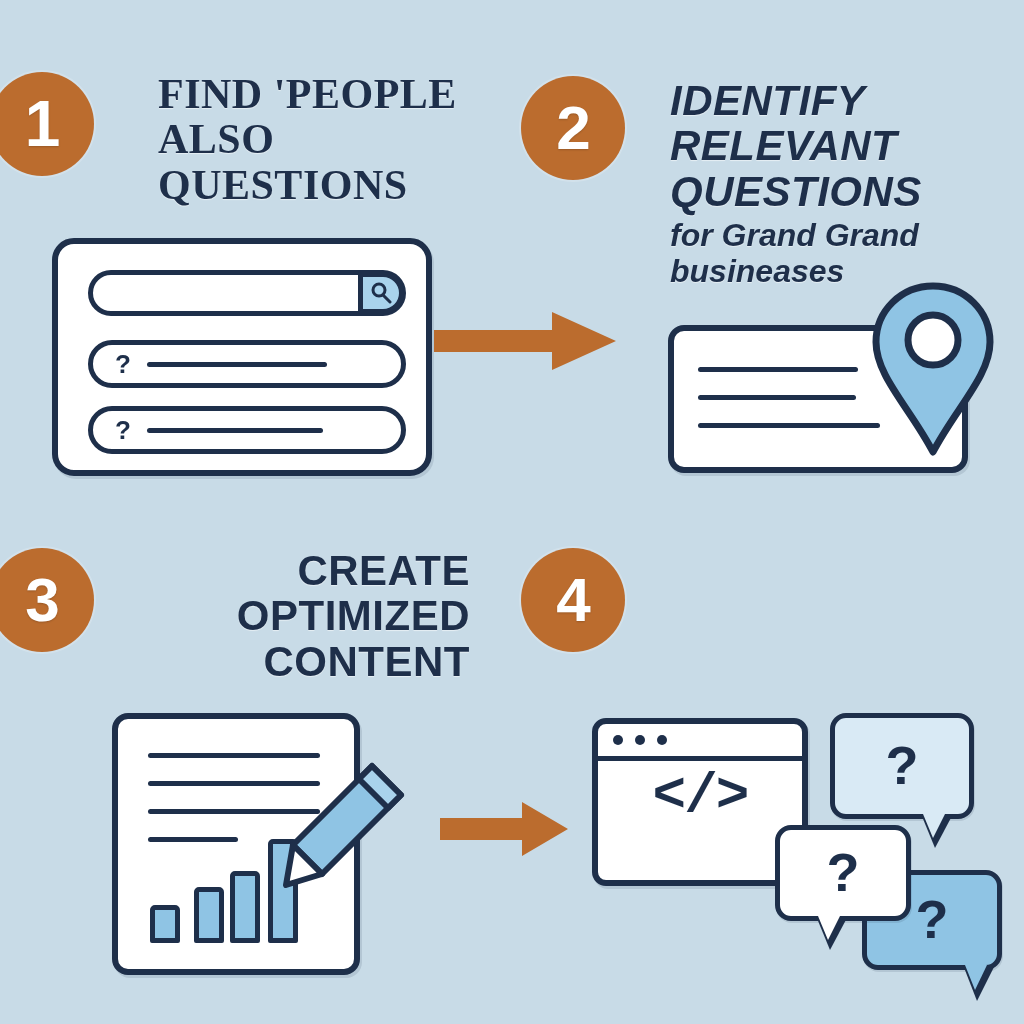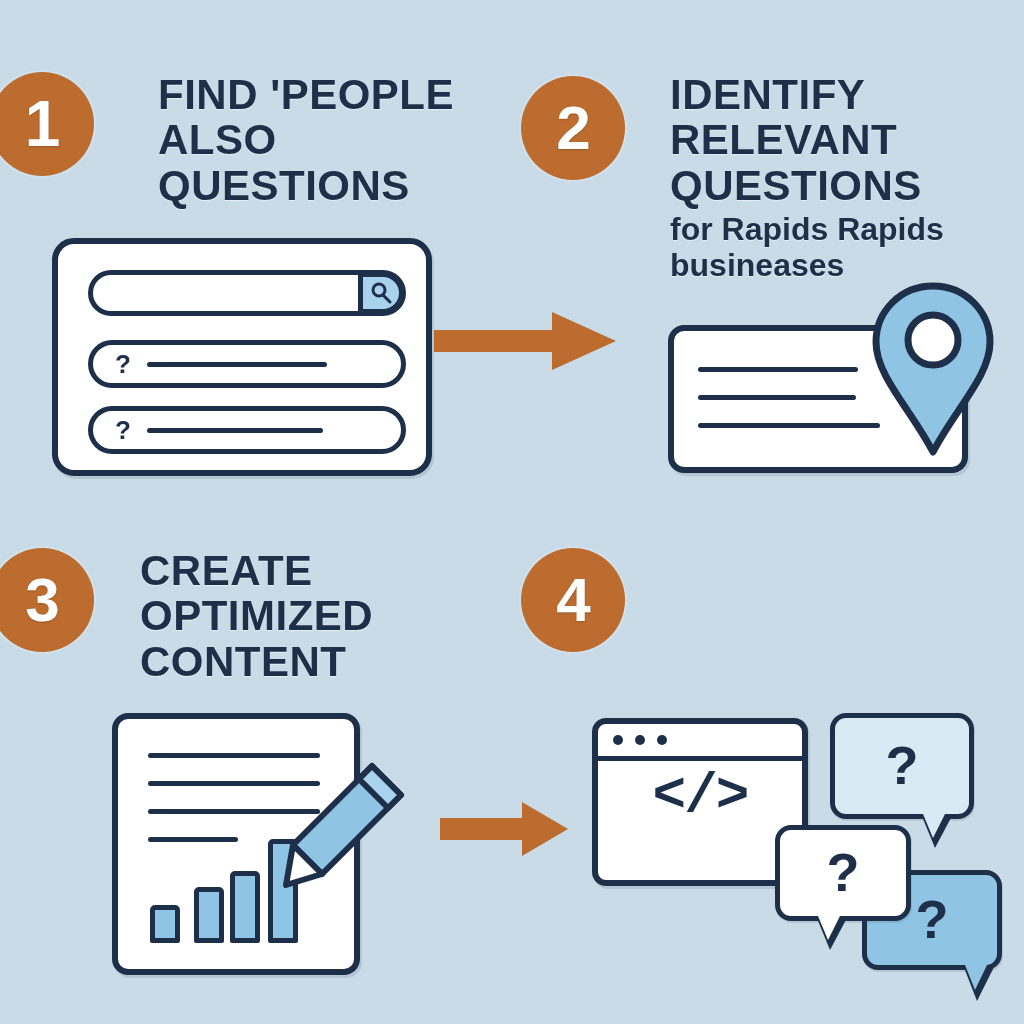--- a/index.html
+++ b/index.html
@@ -48,23 +48,23 @@
   }
   .step-sub {
     display: block;
     font-weight: 700;
     font-size: 32px;
     line-height: 1.12;
     letter-spacing: 0px;
     text-transform: none;
     margin-top: 4px;
   }
-  #title-1 { left: 158px; top: 72px;  width: 330px; }
-  #title-2 { left: 670px; top: 72px;  width: 330px; }
-  #title-3 { left: 140px; top: 548px; width: 330px; }
+  #title-1 { left: 158px; top: 72px;  width: 330px; font-family: Liberation Serif, serif; }
+  #title-2 { left: 670px; top: 78px;  width: 330px; font-style: italic; }
+  #title-3 { left: 140px; top: 548px; width: 330px; text-align: right; }
   #title-4 { left: 670px; top: 548px; width: 340px; }
 
   
   .card {
     position: absolute;
     background: #ffffff;
     border: 6px solid #1e2f4a;
     border-radius: 22px;
     box-shadow: 2px 3px 0 rgba(30,47,74,0.12);
   }
@@ -279,21 +279,21 @@
     <svg width="182" height="62" viewBox="0 0 182 62" aria-hidden="true">
       <path d="M0 20 L118 20 L118 2 L182 31 L118 60 L118 42 L0 42 Z" fill="#bb6c2e"></path>
     </svg>
   </div>
 
   <div class="num-circle" id="circle-2">
     <span>2</span>
   </div>
   <div class="step-title" id="title-2">
     <span>IDENTIFY RELEVANT QUESTIONS</span>
-    <span class="step-sub">for Rapids Rapids busineases</span>
+    <span class="step-sub">for Grand Grand busineases</span>
   </div>
 
   <div class="card" id="card-location">
     <span class="doc-line" id="loc-line-1"></span>
     <span class="doc-line" id="loc-line-2"></span>
     <span class="doc-line" id="loc-line-3"></span>
   </div>
 
   <div id="map-pin">
     <svg width="126" height="180" viewBox="0 0 126 180" aria-hidden="true">

